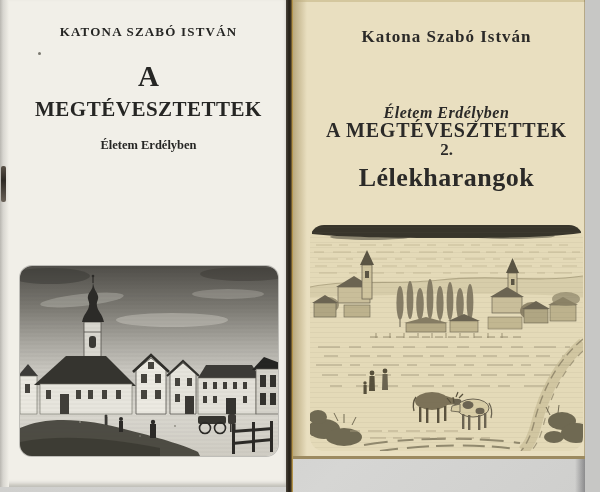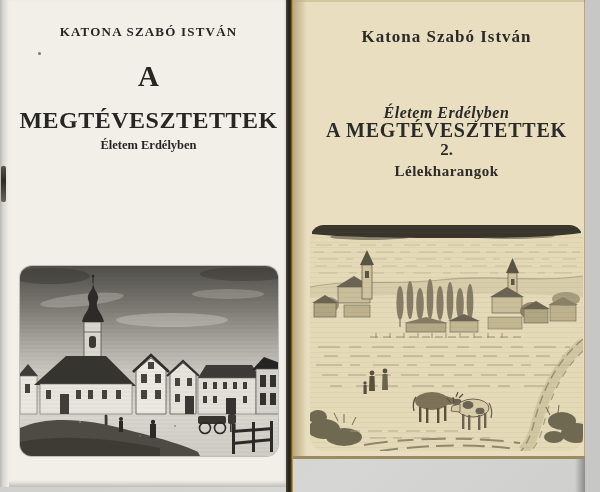--- a/index.html
+++ b/index.html
@@ -25,22 +25,22 @@
   .lb-page-edge{position:absolute;left:0;top:0;width:9px;height:487px;
     background:linear-gradient(to right,#b9b7b1 0%,#d8d6d0 35%,#e9e7e0 80%,var(--left-cover,#f1efe8) 100%);}
   .lb-staple{position:absolute;left:1px;top:166px;width:5px;height:36px;border-radius:2px;
     background:linear-gradient(to bottom,#5a5248,#2e2a24 40%,#6a6258);}
   .lb-speck{position:absolute;left:38px;top:52px;width:3px;height:3px;border-radius:50%;background:#7a7870;}
 
   .lb-author{position:absolute;left:10px;right:0;top:24px;text-align:center;
     font-size:13px;font-weight:600;letter-spacing:1.2px;color:var(--ink-left,#262624);}
   .lb-article{position:absolute;left:10px;right:0;top:60px;text-align:center;
     font-size:29px;font-weight:700;color:var(--ink-left,#262624);}
-  .lb-title{position:absolute;left:10px;right:0;top:107px;text-align:center;
-    font-size:24px;font-weight:700;letter-spacing:.5px;color:var(--ink-left,#262624);}
+  .lb-title{position:absolute;left:10px;right:0;top:97px;text-align:center;
+    font-size:21px;font-weight:700;letter-spacing:.5px;color:var(--ink-left,#262624);}
   .lb-subtitle{position:absolute;left:10px;right:0;top:138px;text-align:center;
     font-size:12.5px;font-weight:700;color:var(--ink-left,#262624);}
   .lb-illu{position:absolute;left:20px;top:266px;width:258px;height:190px;
     border-radius:12px;overflow:hidden;display:block;
     box-shadow:0 0 0 1px rgba(40,40,38,.25);}
 
   
   .books-gap{position:absolute;left:286px;top:0;width:7px;height:492px;
     background:linear-gradient(to right,#4a443a 0%,#241f17 45%,#3a3224 70%,#a8873e 88%,#c7a95e 100%);}
 
@@ -57,21 +57,21 @@
 
   .rb-author{position:absolute;left:8px;width:291px;top:27px;text-align:center;
     font-size:17px;font-weight:700;letter-spacing:1px;color:var(--ink-right,#2b2a28);}
   .rb-title{position:absolute;left:8px;width:291px;top:75px;text-align:center;
     font-size:20px;font-weight:700;letter-spacing:.8px;color:var(--ink-right,#2b2a28);margin-top:44px;}
   .rb-subtitle{position:absolute;left:8px;width:291px;top:104px;text-align:center;
     font-size:16px;font-weight:700;font-style:italic;letter-spacing:.5px;color:var(--ink-right,#2b2a28);}
   .rb-volnum{position:absolute;left:8px;width:291px;top:140px;text-align:center;
     font-size:17px;font-weight:700;color:var(--ink-right,#2b2a28);}
   .rb-voltitle{position:absolute;left:8px;width:291px;top:163px;text-align:center;
-    font-size:15px;font-weight:700;letter-spacing:.5px;color:var(--ink-right,#2b2a28);}
+    font-size:26px;font-weight:700;letter-spacing:.5px;color:var(--ink-right,#2b2a28);}
   .rb-illu{position:absolute;left:17px;top:225px;width:273px;height:226px;
     border-radius:14px;overflow:hidden;display:block;}
 
   .bottom-strip-left{position:absolute;left:0;top:487px;width:286px;height:5px;
     background:linear-gradient(to right,#cfcfcd,#d6d6d4);}
 </style>
 </head>
 <body>
 
 <div class="scene">

